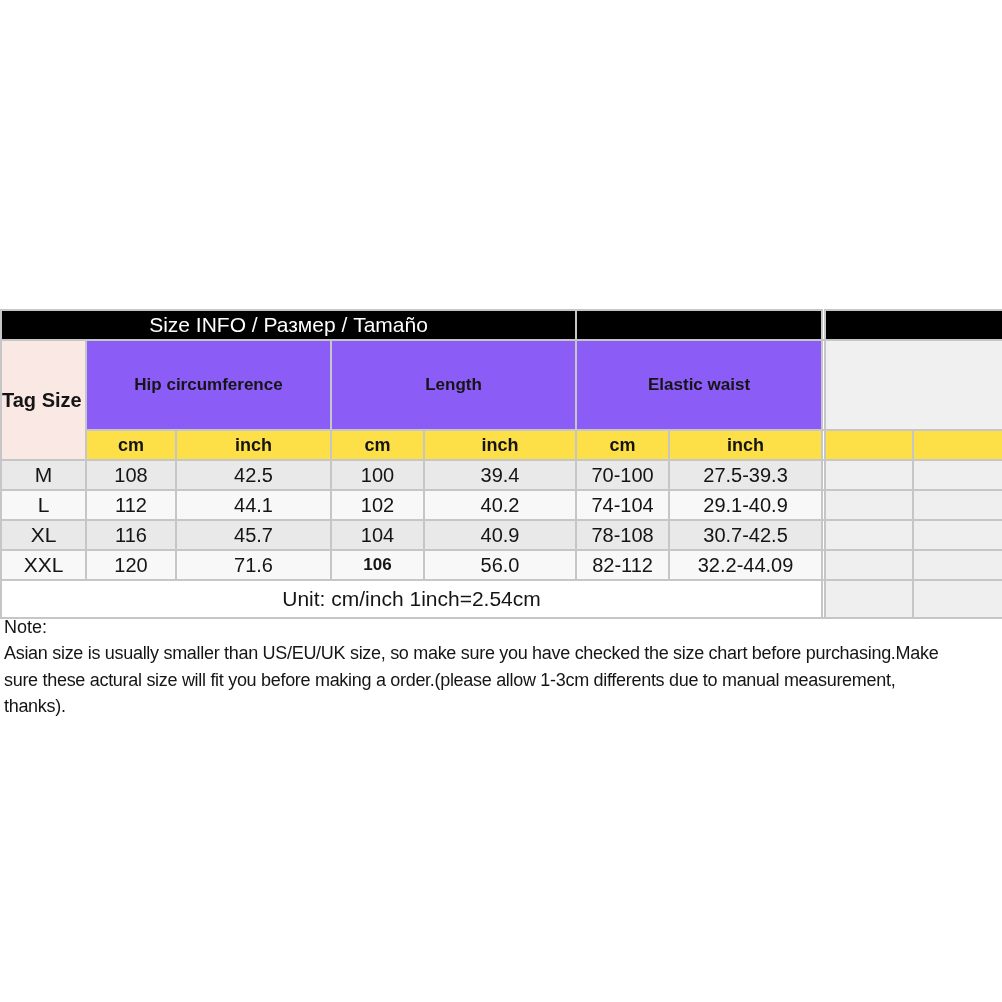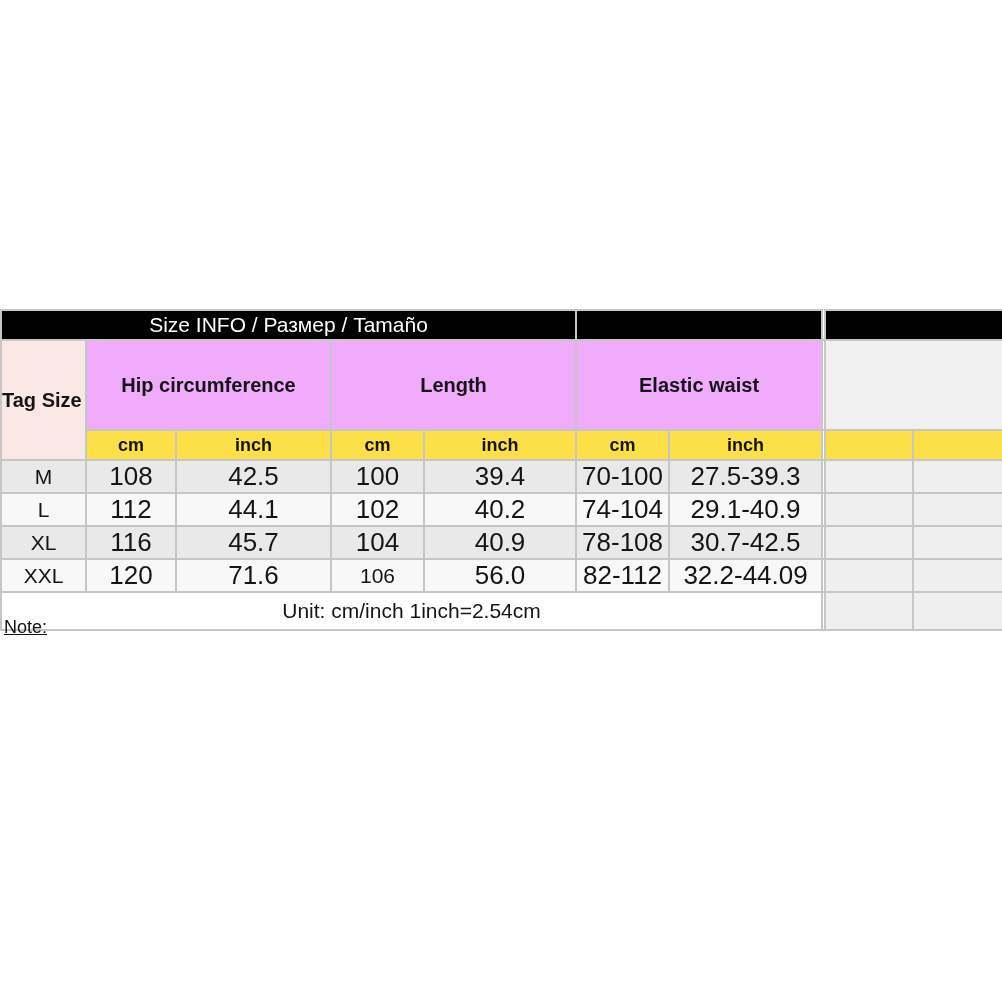--- a/index.html
+++ b/index.html
@@ -50,51 +50,50 @@
 
   td.corner-cell{
     background:#f9e8e4;
     font-weight:bold;
     font-size:20px;
     line-height:28px;
     white-space:normal;
     padding:0 2px;
   }
   td.group-cell{
-    background:#f0abfc;
+    background:#8b5cf6;
     font-weight:bold;
-    font-size:20px;
+    font-size:17px;
   }
   td.side-merged{
     background:#f0f0f0;
   }
   td.sub-cell{
     background:#fde047;
     font-weight:bold;
     font-size:18px;
   }
   tr.row-grey td.size-cell, tr.row-grey td.val-cell{background:#e9e9e9;}
   tr.row-light td.size-cell, tr.row-light td.val-cell{background:#f8f8f8;}
   td.size-cell{font-size:21px;}
-  td.val-cell{font-size:26px;}
-  td.val-bold{font-weight:normal;font-size:21px;}
+  td.val-cell{font-size:20px;}
+  td.val-bold{font-weight:bold;font-size:17px;}
   td.side-cell{background:#efefef;}
   td.unit-area{
     border:none;
     background:transparent;
     text-align:left;
     font-size:21px;
     padding-left:5px;
   }
 
   .notes{
     position:absolute;
     left:4px;top:602px;
     width:948px;
-    text-decoration:underline;
   }
   .note-label{
     font-size:18px;
     line-height:26px;
     margin:0;
   }
   .note-body{
     font-size:18px;
     line-height:26.5px;
     letter-spacing:-0.3px;
@@ -206,15 +205,16 @@
       <td class="unit-area" colspan="7">Unit: cm/inch 1inch=2.54cm</td>
       <td class="gapcell"></td>
       <td class="side-cell"></td>
       <td class="side-cell"></td>
     </tr>
   </tbody>
     </table>
 
   <div class="notes">
     <p class="note-label">Note:</p>
+    <p class="note-body">Asian size is usually smaller than US/EU/UK size, so make sure you have checked the size chart before purchasing.Make sure these actural size will fit you before making a order.(please allow 1-3cm differents due to manual measurement, thanks).</p>
   </div>
 
 </div>
 
 </body></html>

